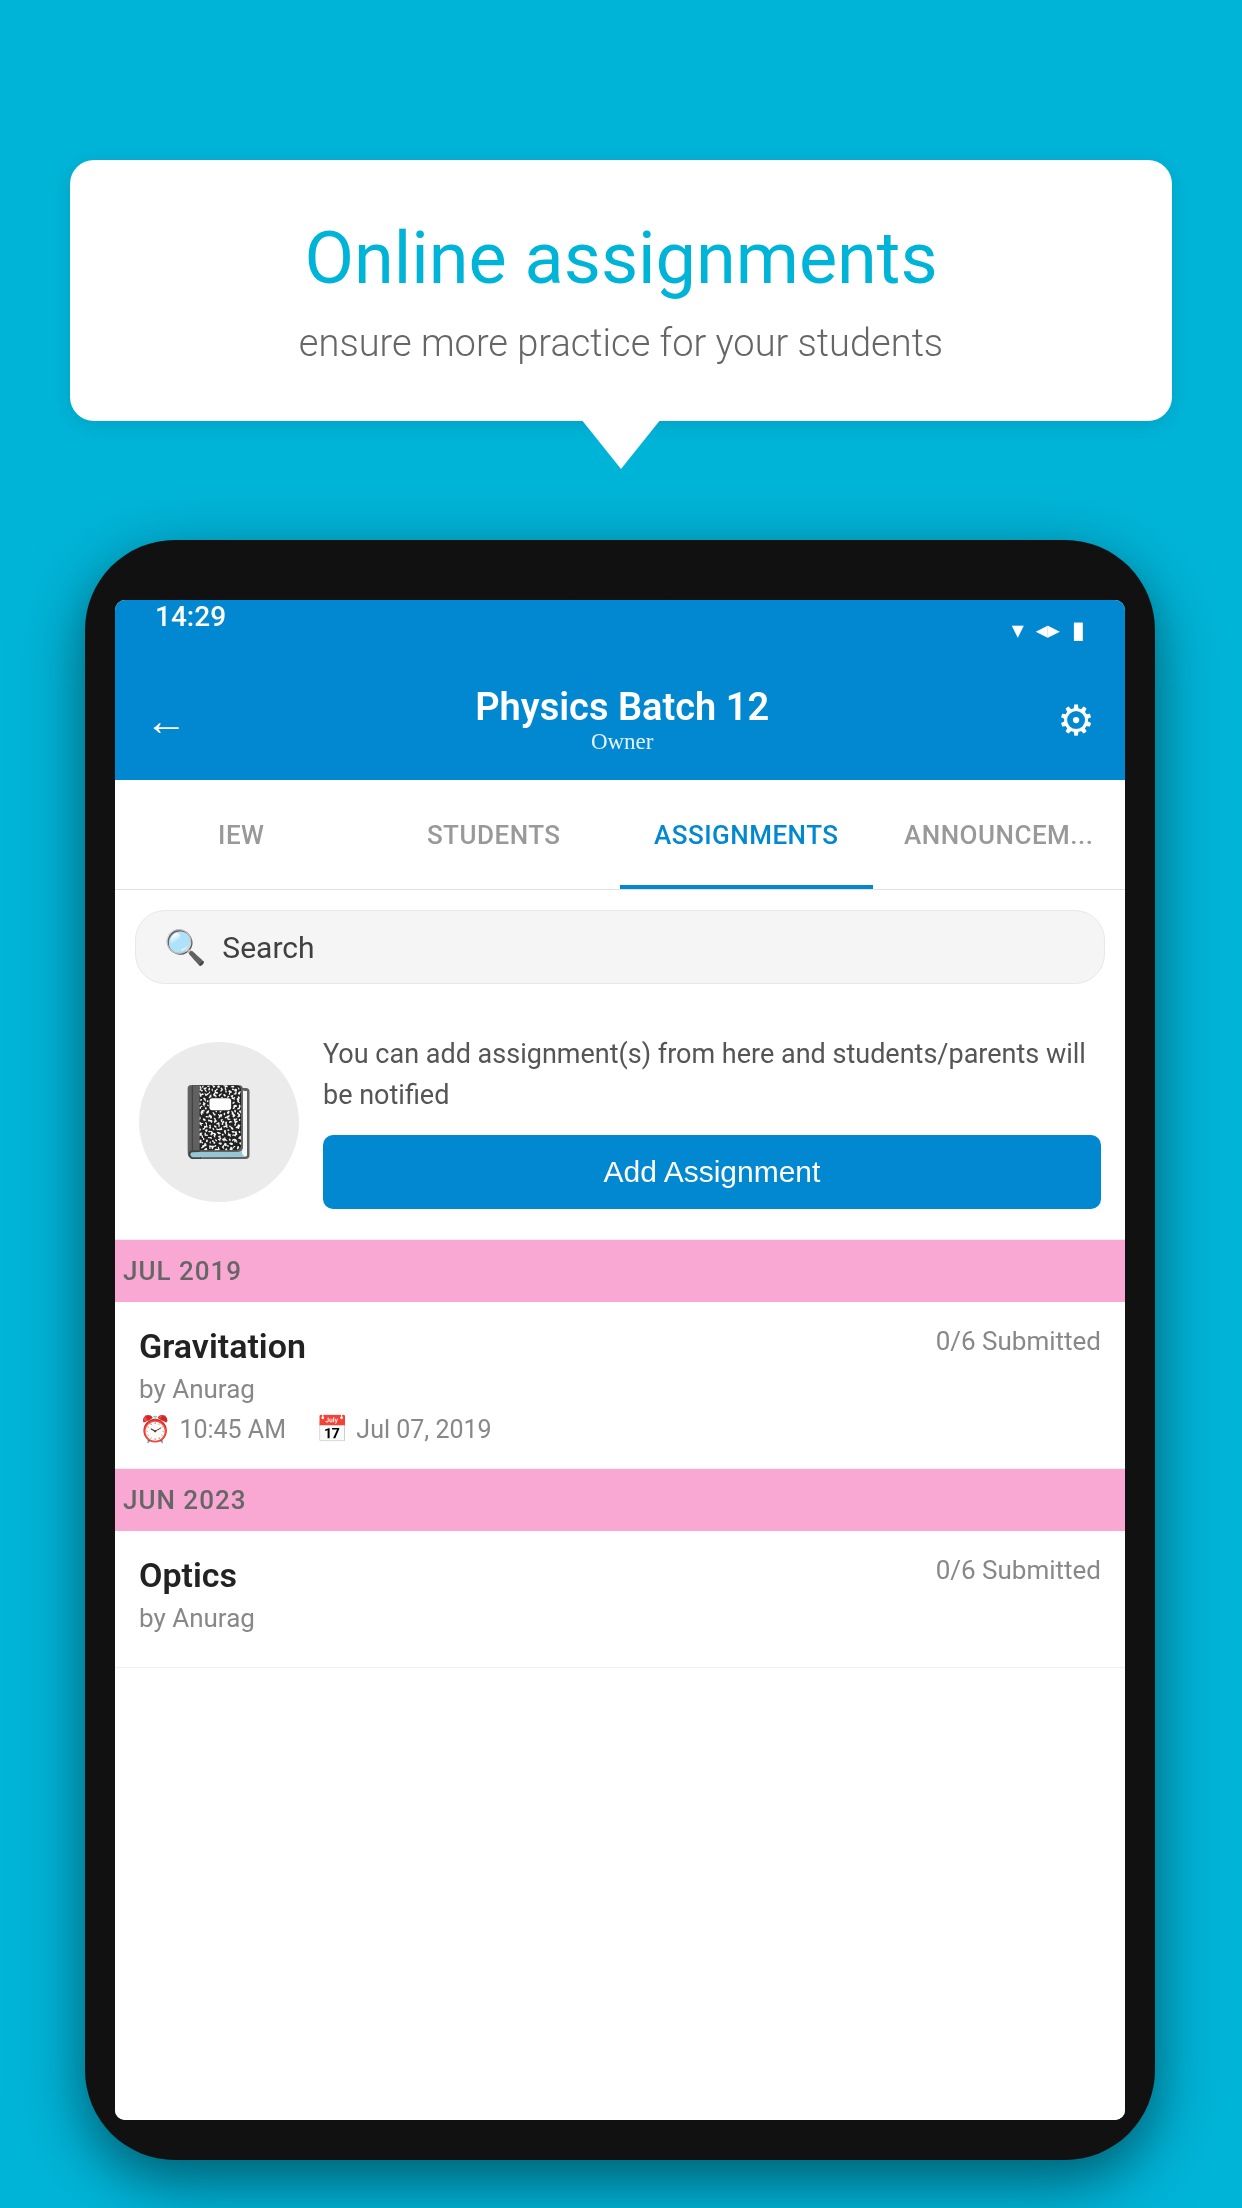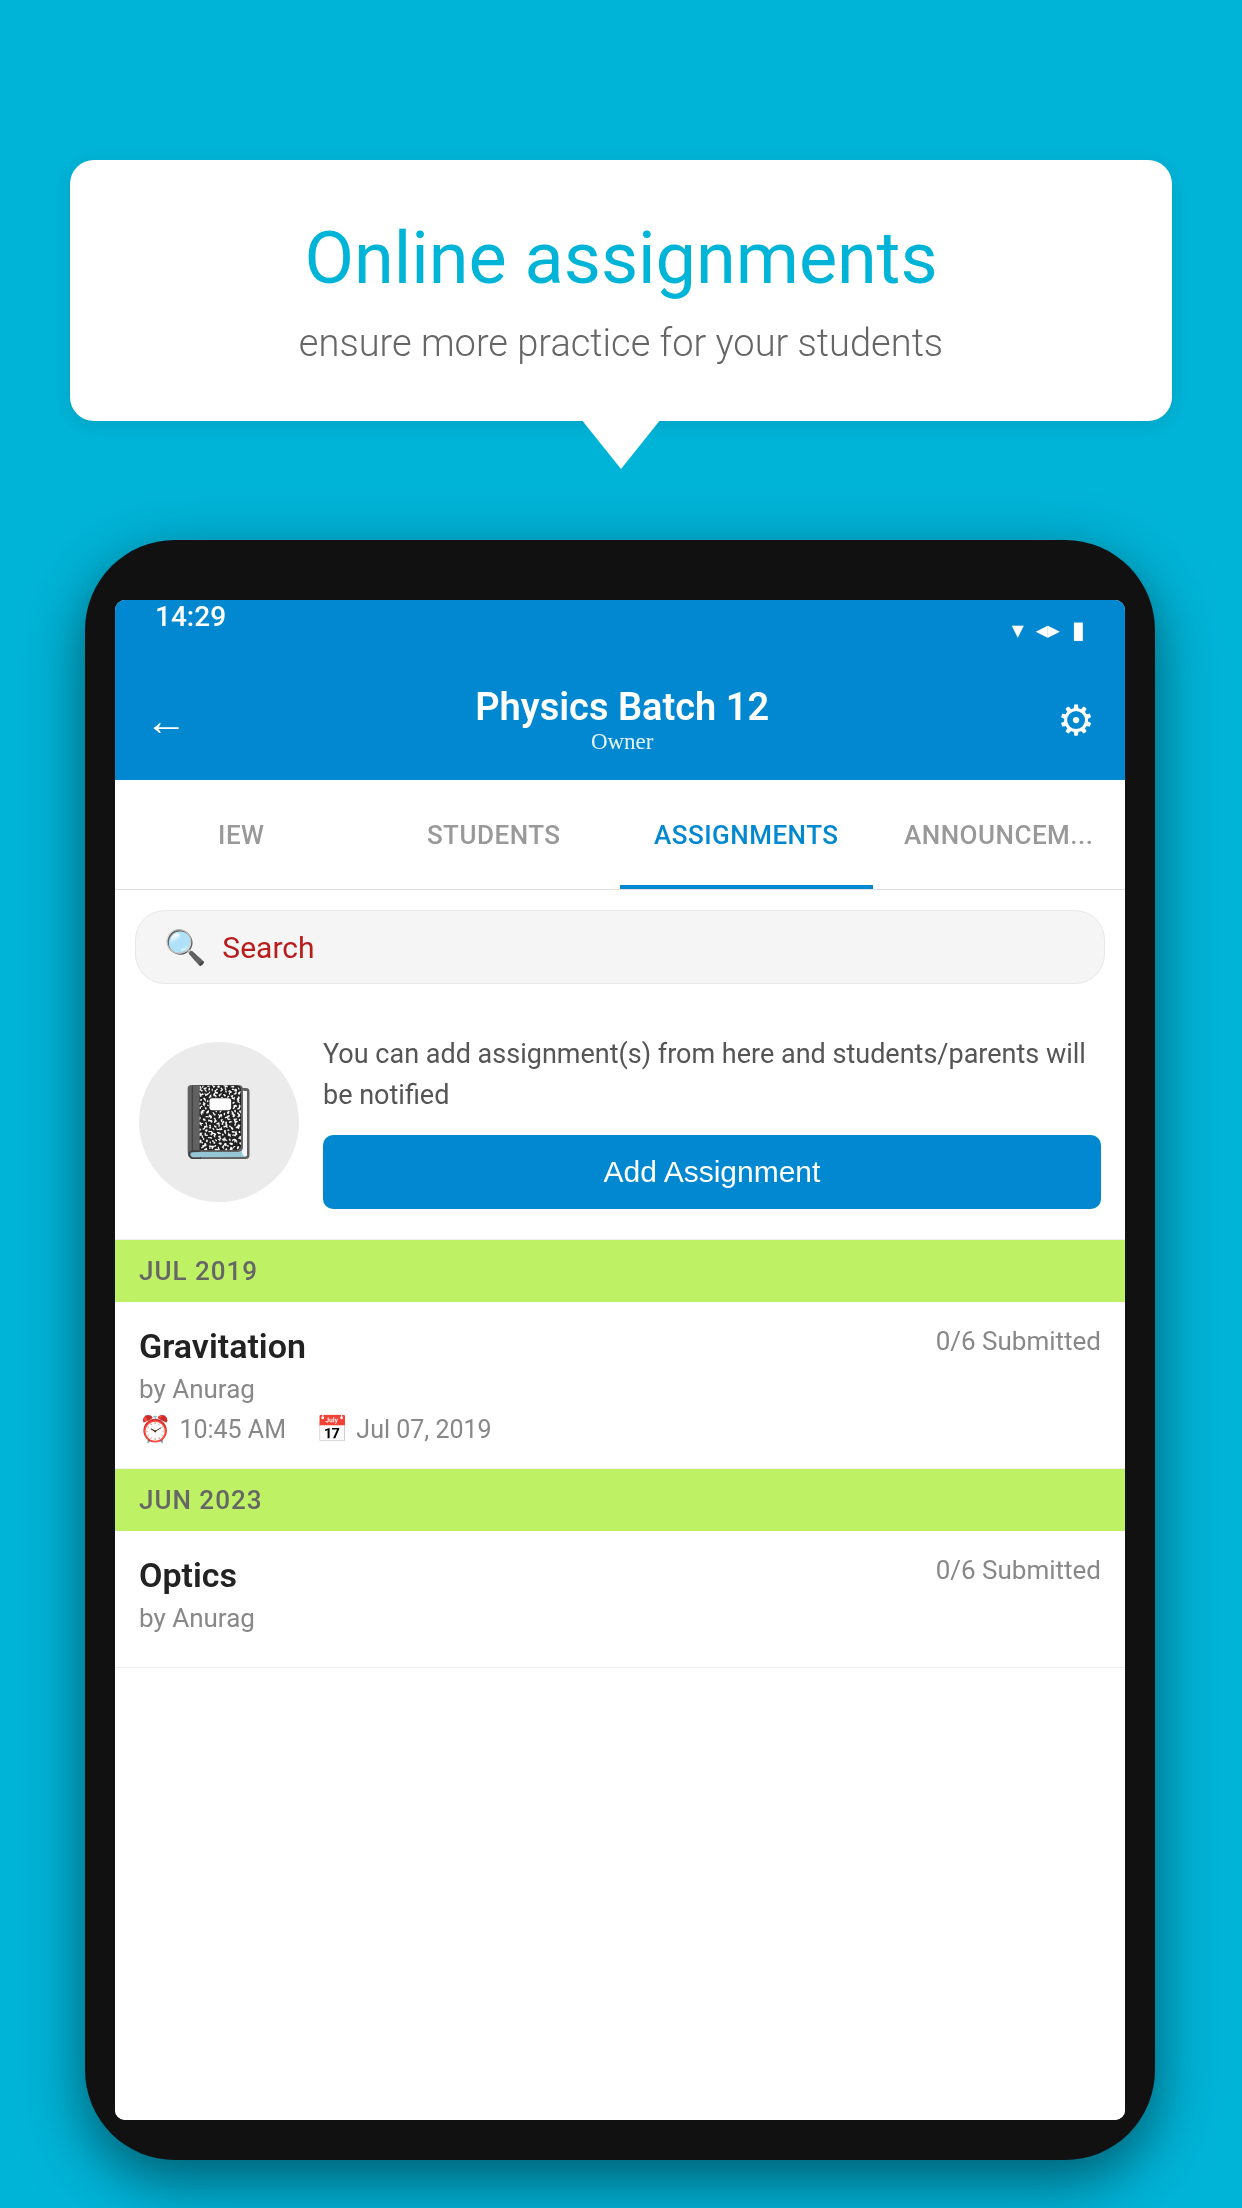--- a/index.html
+++ b/index.html
@@ -196,21 +196,21 @@
       align-items: center;
       padding: 16px 28px;
       border: 1px solid #e8e8e8;
     }
     .search-icon-sym {
       color: #aaa;
       font-size: 34px;
       margin-right: 16px;
     }
     .search-placeholder {
-      color: #b91c1c;
+      color: #404040;
       font-size: 30px;
     }
 
     
     .promo-card {
       display: flex;
       align-items: center;
       padding: 30px 24px;
       border-bottom: 1px solid #f0f0f0;
       gap: 24px;
@@ -244,22 +244,22 @@
       border-radius: 10px;
       padding: 20px 36px;
       font-size: 30px;
       font-weight: 500;
       cursor: pointer;
       width: 100%;
     }
 
     
     .section-header {
-      background: #bef264;
-      padding: 16px 24px;
+      background: #f9a8d4;
+      padding: 16px 8px;
       font-size: 26px;
       color: #666;
       font-weight: 500;
       letter-spacing: 1px;
     }
 
     
     .assignment-item {
       background: white;
       padding: 24px 24px;

